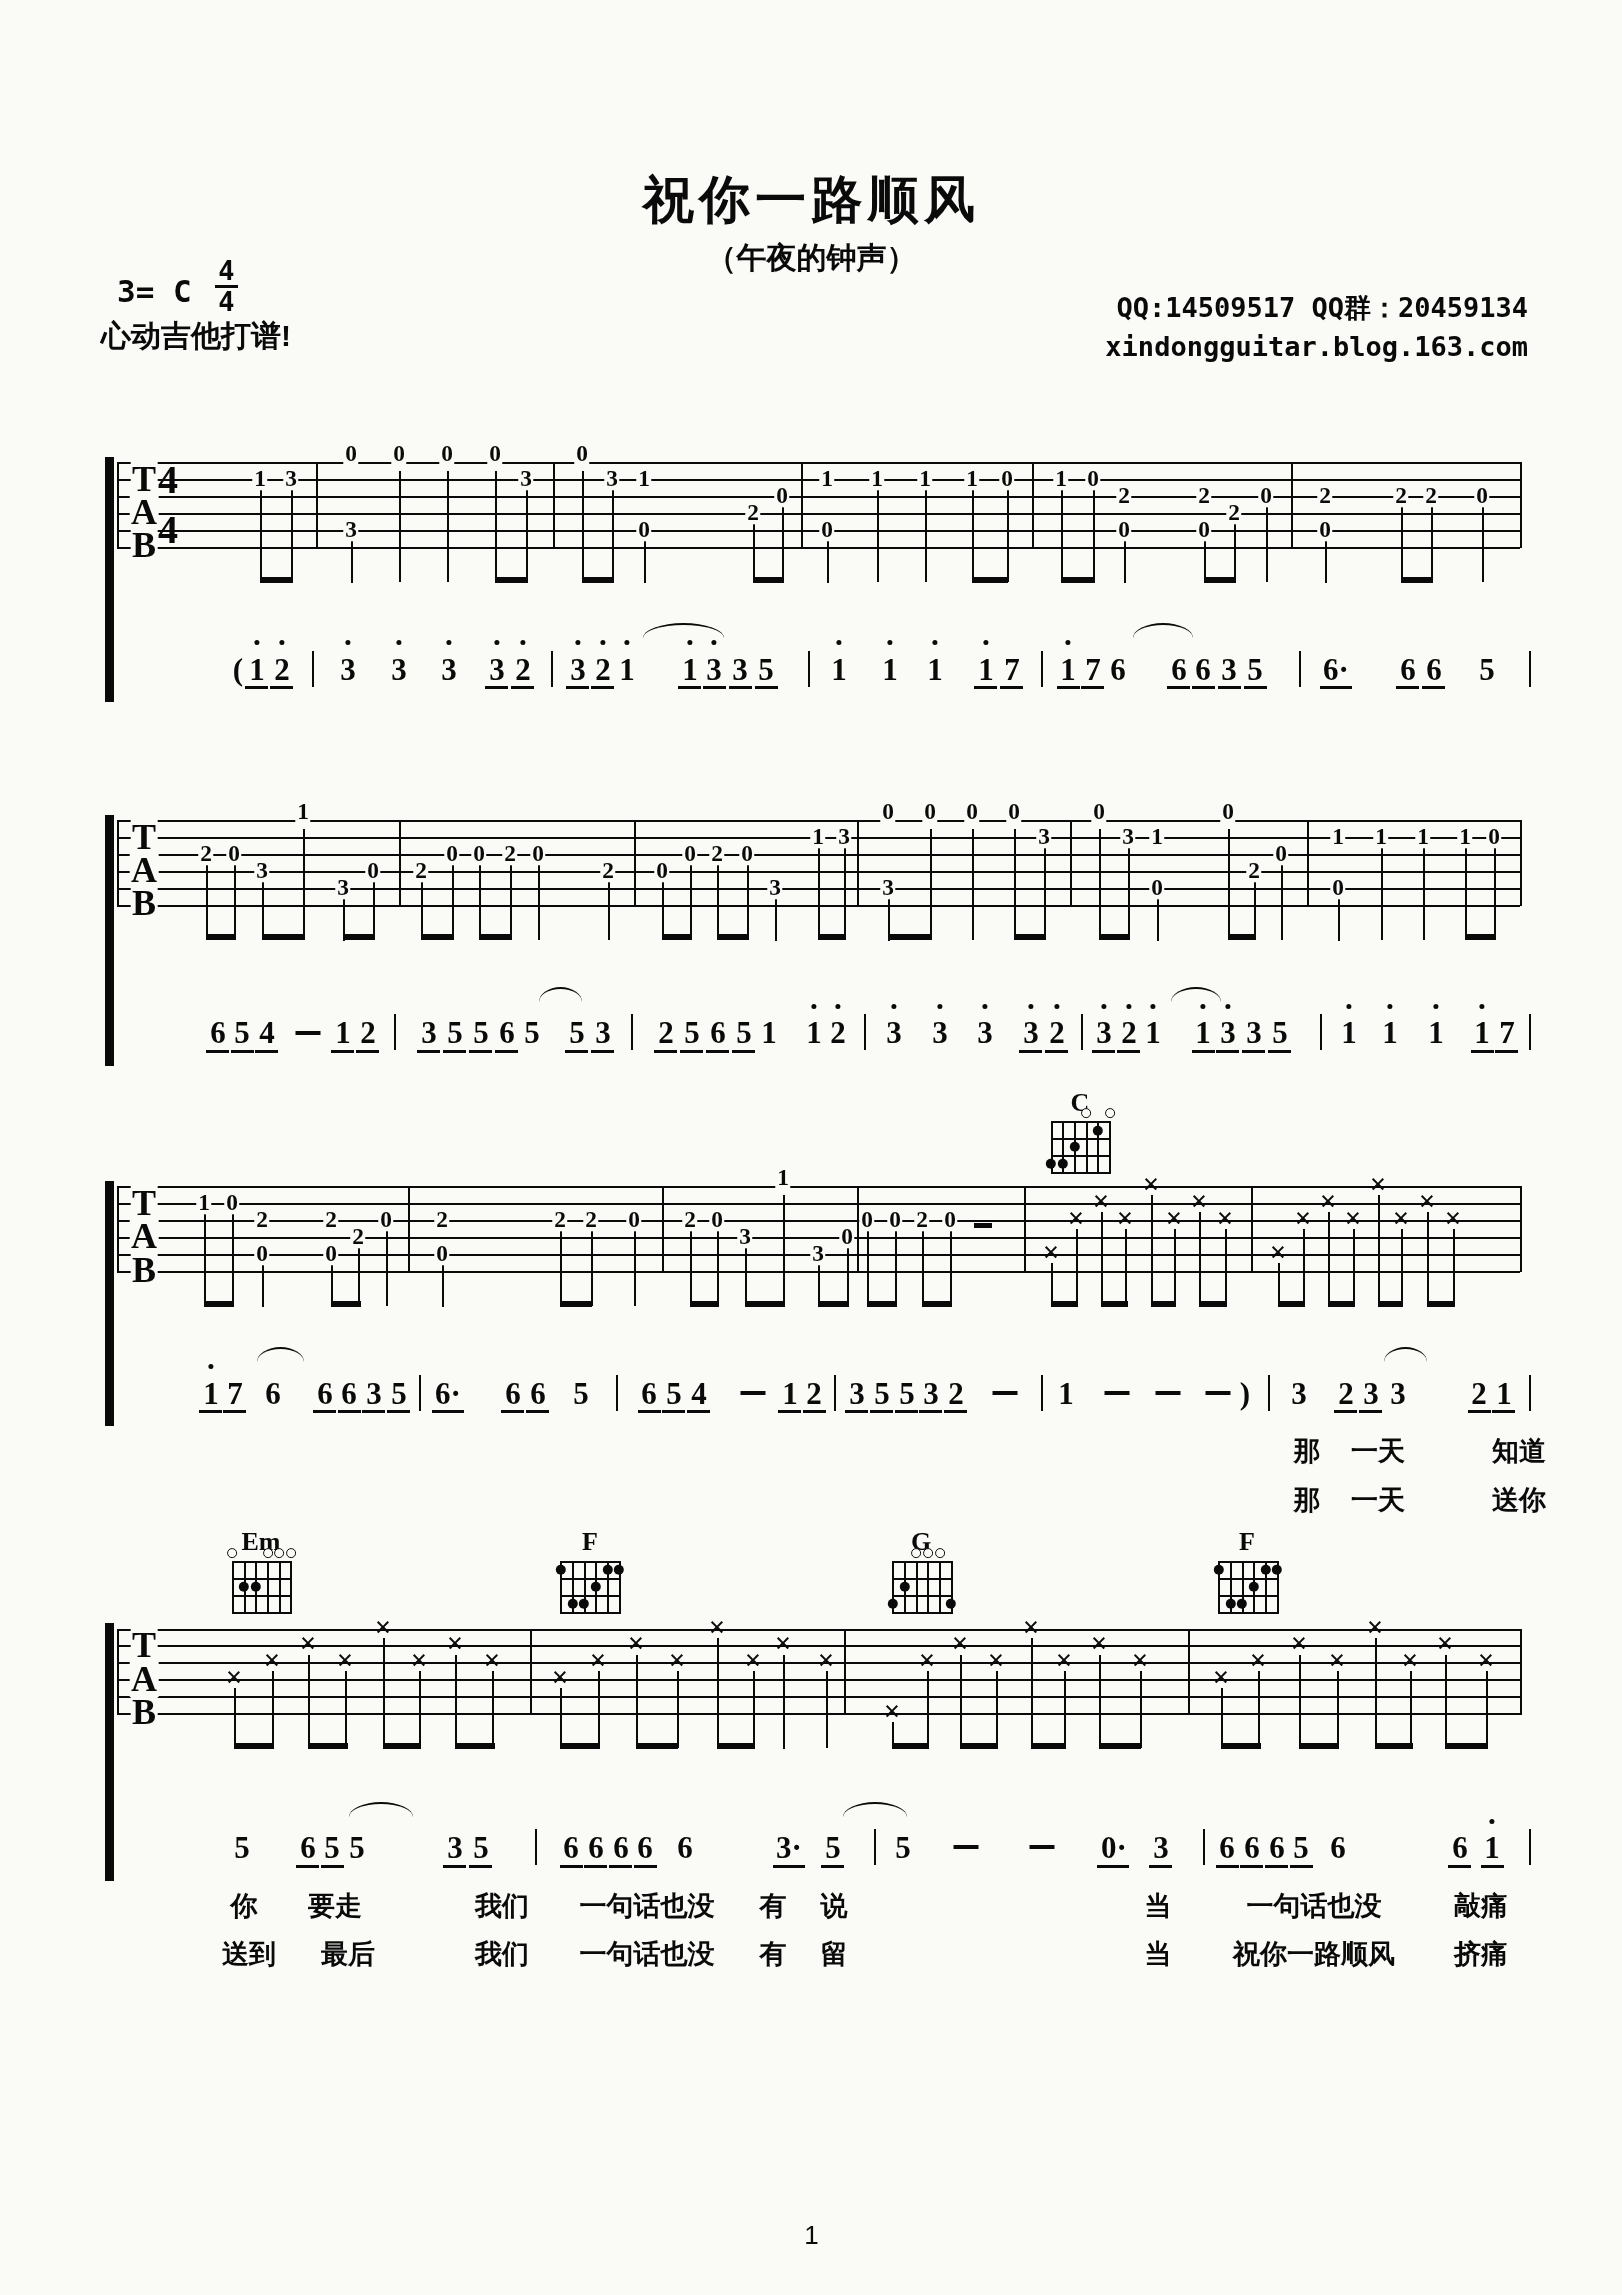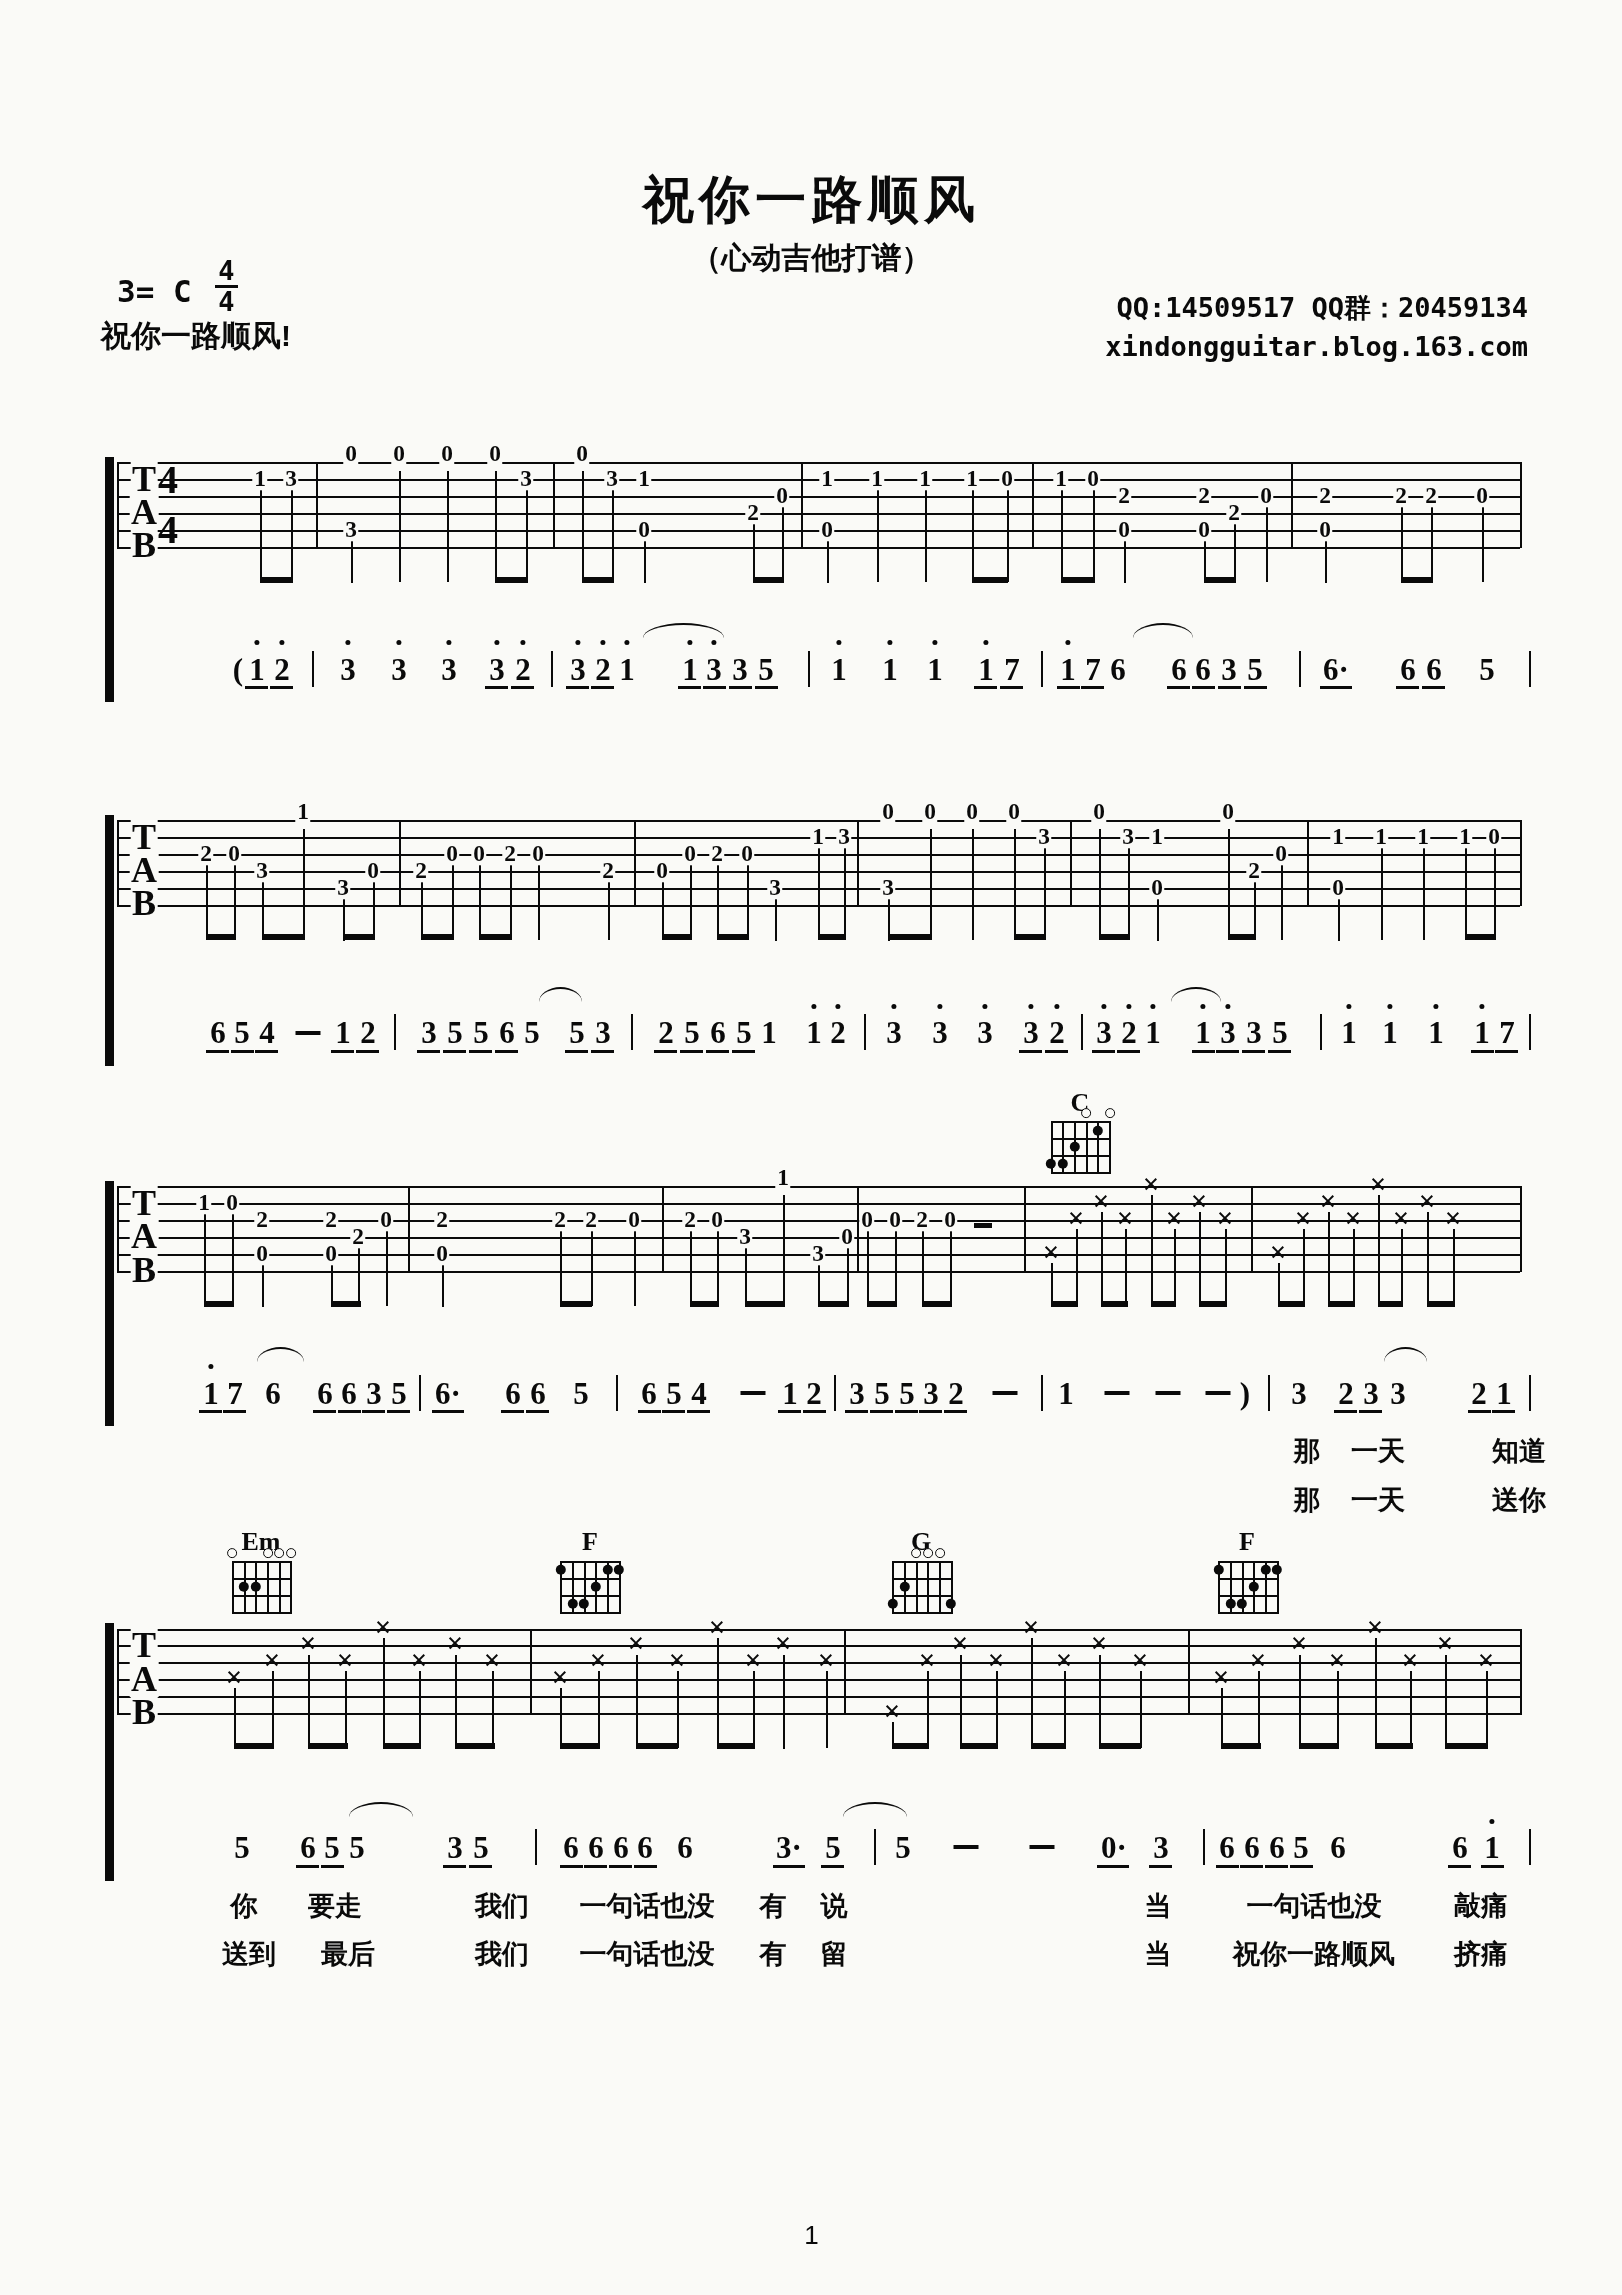--- a/index.html
+++ b/index.html
@@ -42,28 +42,28 @@
   .lyric{position:absolute;transform:translateX(-50%);font-size:27px;font-weight:bold;white-space:nowrap;}
   .cname{position:absolute;transform:translateX(-50%);font:bold 26px "Liberation Serif",serif;}
   .cdot{position:absolute;width:10.4px;height:10.4px;border-radius:50%;background:#0a0a0a;transform:translate(-50%,-50%);}
   .copen{position:absolute;width:7.8px;height:7.8px;border-radius:50%;border:1.9px solid #0a0a0a;transform:translate(-50%,-50%);background:#fafaf7;}
 </style>
 </head>
 <body>
 
 <div id="page">
   <div class="abs" id="title">祝你一路顺风</div>
-  <div class="abs" id="subtitle">（心动吉他打谱）</div>
+  <div class="abs" id="subtitle">（午夜的钟声）</div>
   <div class="abs" id="keyline">3= C</div>
   <div class="abs" id="fraction">
     <div>4</div>
     <div class="bar"></div>
     <div>4</div>
   </div>
-  <div class="abs" id="memo">祝你一路顺风!</div>
+  <div class="abs" id="memo">心动吉他打谱!</div>
   <div class="abs" id="contact1">QQ:14509517 QQ群：20459134</div>
   <div class="abs" id="contact2">xindongguitar.blog.163.com</div>
   <div class="abs" id="score" style="left:0;top:0;right:0;bottom:0;">
       <div class="bracket" style="left: 105px; top: 457px; height: 245px;"></div>
       <div class="sline" style="left: 117px; width: 1403px; top: 462px;"></div>
       <div class="sline" style="left: 117px; width: 1403px; top: 479px;"></div>
       <div class="sline" style="left: 117px; width: 1403px; top: 496px;"></div>
       <div class="sline" style="left: 117px; width: 1403px; top: 513px;"></div>
       <div class="sline" style="left: 117px; width: 1403px; top: 530px;"></div>
       <div class="sline" style="left: 117px; width: 1403px; top: 547px;"></div>

